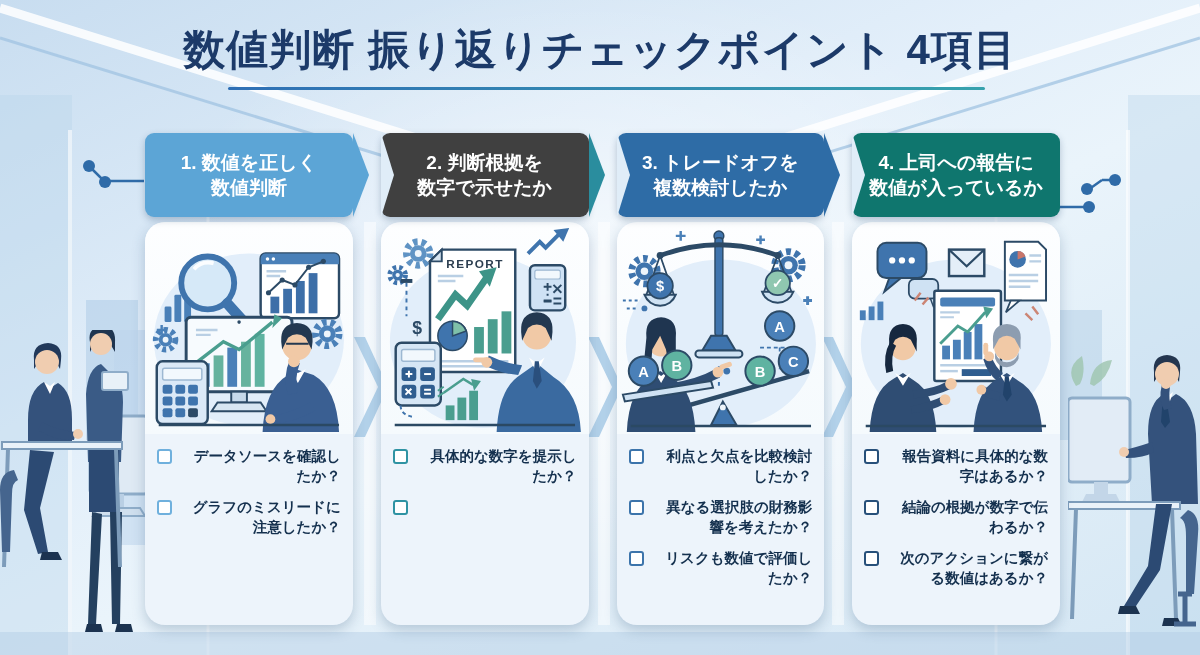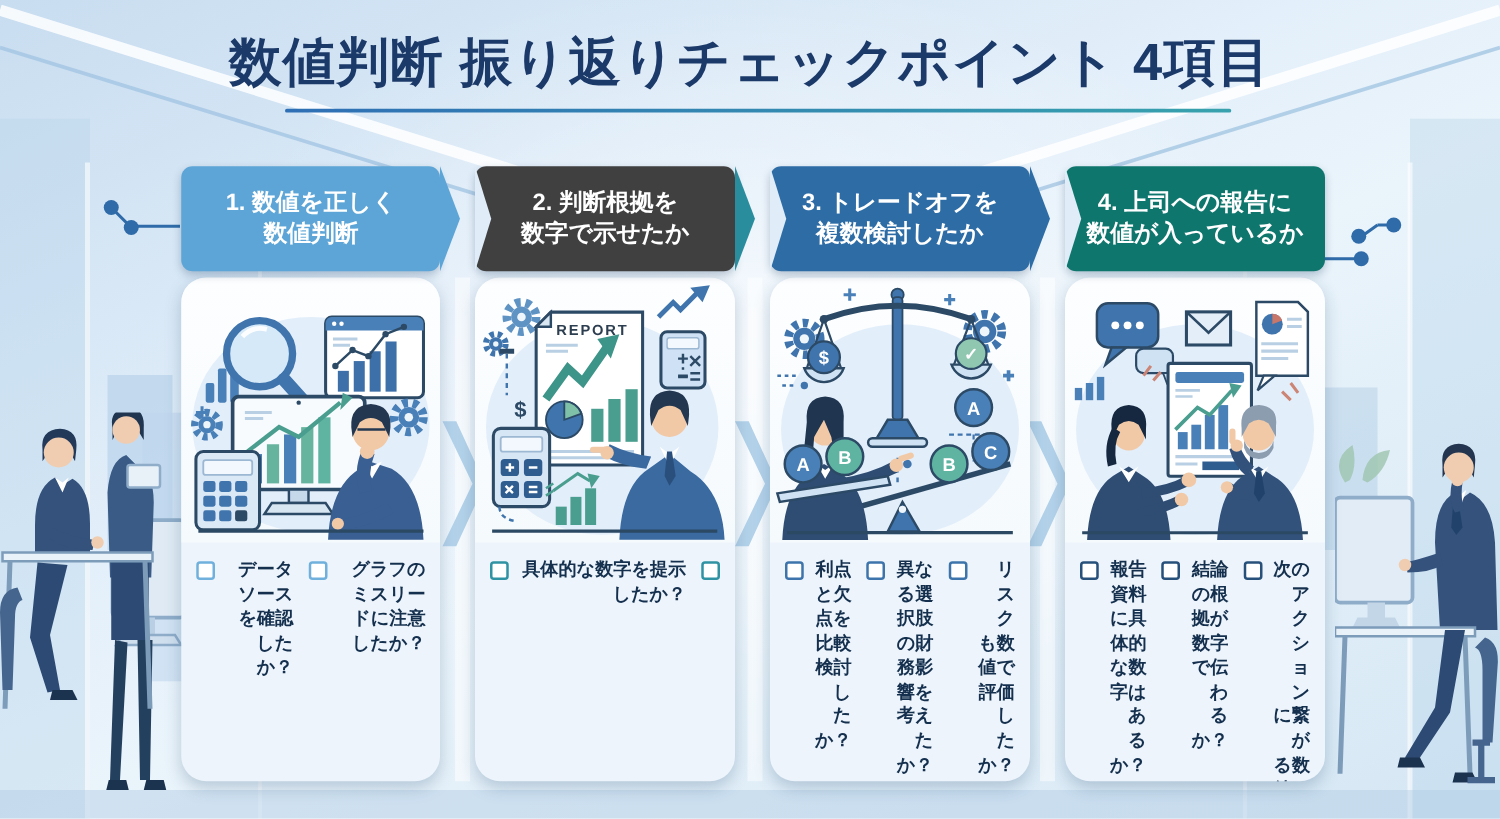--- a/index.html
+++ b/index.html
@@ -39,21 +39,21 @@
   .col-1 .header { background:#5ca5d6; } .col-1 .header.has-arrow::after { border-left-color:#5ca5d6; }
   .col-2 .header { background:#404040; } .col-2 .header.has-arrow::after { border-left-color:#2a8d9e; }
   .col-3 .header { background:#2e6ca6; } .col-3 .header.has-arrow::after { border-left-color:#2e6ca6; }
   .col-4 .header { background:#0f766e; }
 
   .card { margin-top:5px; height:403px; border-radius:20px; background:#edf4fb;
           box-shadow:0 5px 13px rgba(35,75,115,.25); overflow:hidden; position:relative; z-index:2;text-align:right; }
   .illus { height:212px; background:linear-gradient(#fdfeff,#f5fafd); }
   .illus svg { width:100%; height:100%; display:block; }
 
-  .checklist { padding:13px 12px 8px 12px; display:flex; flex-direction:row; gap:12px; }
+  .checklist { padding:13px 12px 8px 12px; display:flex; flex-direction:column; gap:12px; }
   .item { display:flex; gap:9px; align-items:flex-start; }
   .cb { width:15px; height:15px; border:2px solid; border-radius:3px; background:#fff; flex:none; margin-top:2px; }
   .col-1 .cb { border-color:#6fb0dd; } .col-2 .cb { border-color:#2f93a3; }
   .col-3 .cb { border-color:#3c74ab; } .col-4 .cb { border-color:#27507a; }
   .itext { font-size:14.5px; font-weight:700; color:#14304e; line-height:1.35; }
 
   .gap-strip { position:absolute; top:222px; height:403px; width:12px; background:rgba(255,255,255,.5); z-index:1; }
   .gap-arrow { position:absolute; top:335px; width:36px; height:104px; z-index:2; }
 </style>
 </head>

